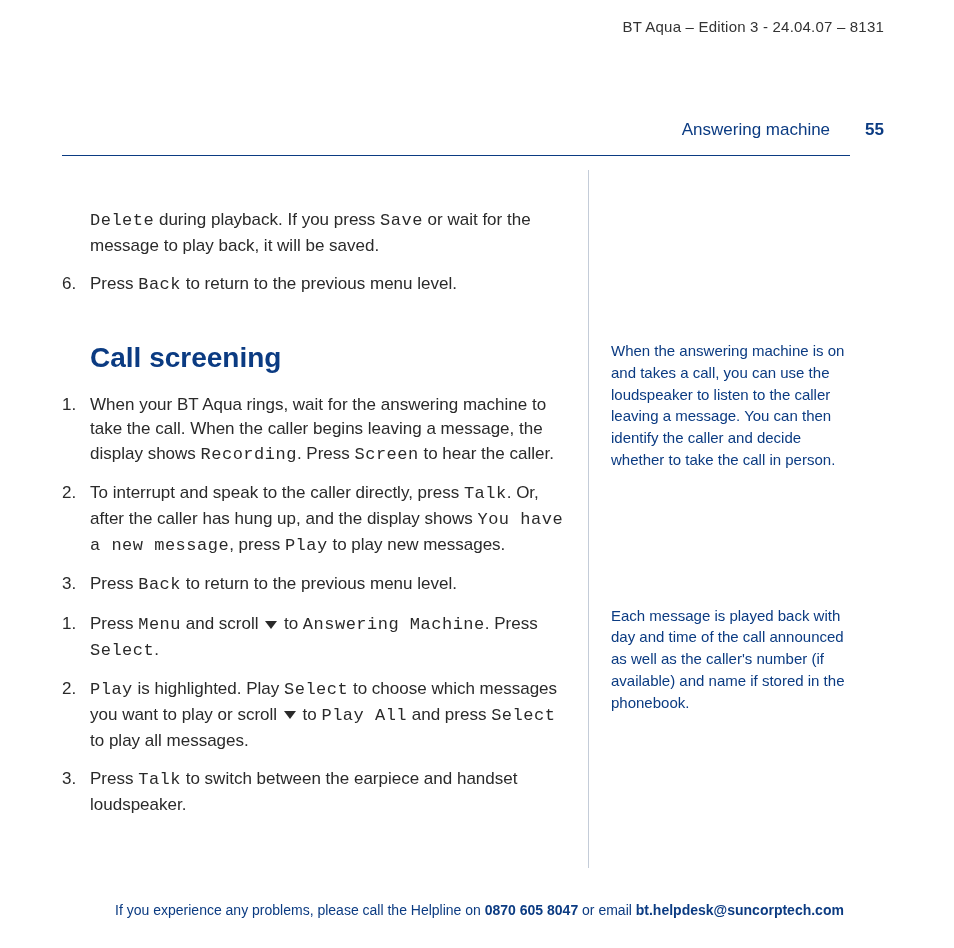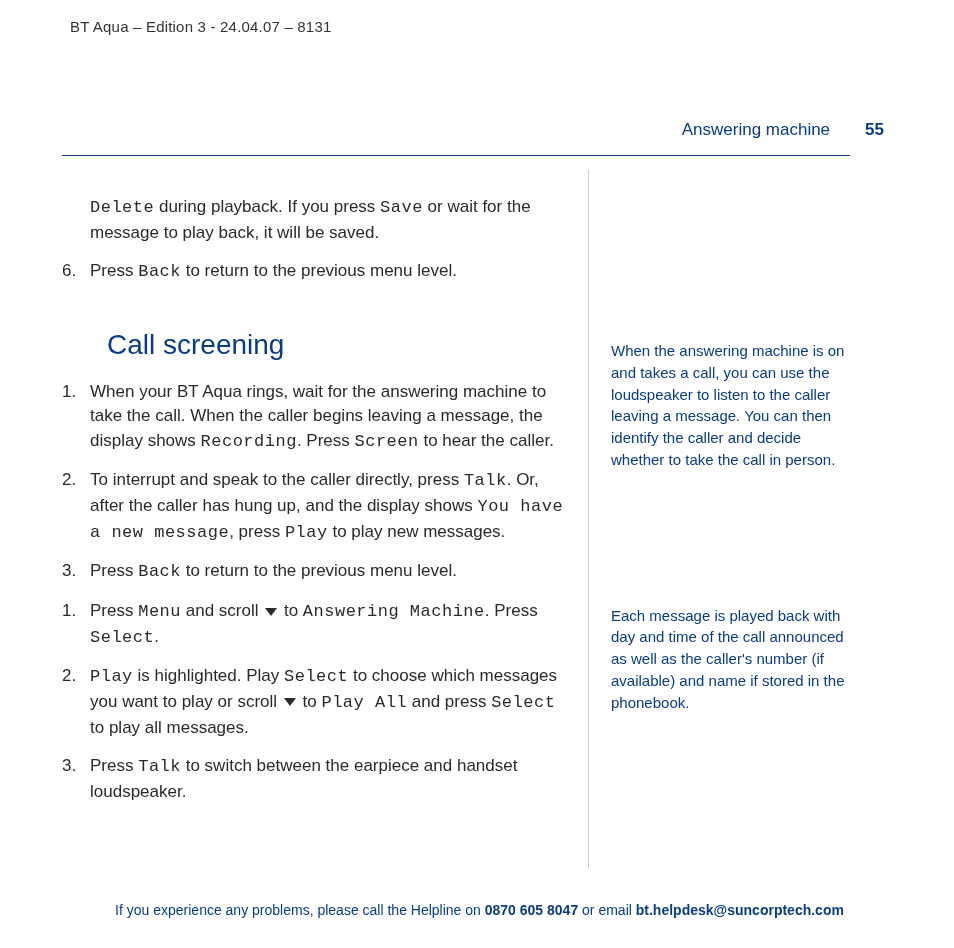--- a/index.html
+++ b/index.html
@@ -18,21 +18,21 @@
     position:relative;
     box-sizing:border-box;
   }
   .page{
     box-sizing:border-box;
     padding:18px 70px 0 70px;
     height:100%;
     position:relative;
   }
   .top-meta{
-    text-align:left;
+    text-align:right;
     font-size:15px;
     color:#333;
     letter-spacing:.2px;
   }
   .running-head{
     position:absolute;
     top:120px;
     left:70px;right:70px;
     display:flex;
     justify-content:flex-end;
@@ -74,22 +74,22 @@
     line-height:1.45;
     color:var(--sidenote);
   }
   .main p{margin:0 0 14px 0}
   .main .hang{padding-left:28px}
   .main .listitem{position:relative;padding-left:28px;margin:0 0 14px 0}
   .main .listitem .num{position:absolute;left:0;top:0}
   h2.sect{
     color:var(--navy);
     font-size:28px;
-    font-weight:400;
-    margin:40px 0 14px 45px;
+    font-weight:700;
+    margin:40px 0 14px 28px;
   }
   .lcd{
     font-family:"Courier New",ui-monospace,monospace;
     font-stretch:expanded;
     letter-spacing:.5px;
   }
   .side p{margin:12px 0 14px 0}
   .tri{
     display:inline-block;
     width:0;height:0;
@@ -119,21 +119,21 @@
     <span class="section">Answering machine</span>
     <span class="pgnum">55</span>
   </div>
 
   <hr class="rule">
 
   <div class="cols">
 
     <div class="main">
 
-      <p class="hang" style="margin-top:25px">
+      <p class="hang" style="margin-top:38px">
         <span class="lcd">Delete</span><span> during playback. If you press </span><span class="lcd">Save</span><span> or wait for the message to play back, it will be saved.</span>
       </p>
 
       <p class="listitem">
         <span class="num">6.</span>
         <span>Press </span><span class="lcd">Back</span><span> to return to the previous menu level.</span>
       </p>
 
       <h2 class="sect">Call screening</h2>
 

